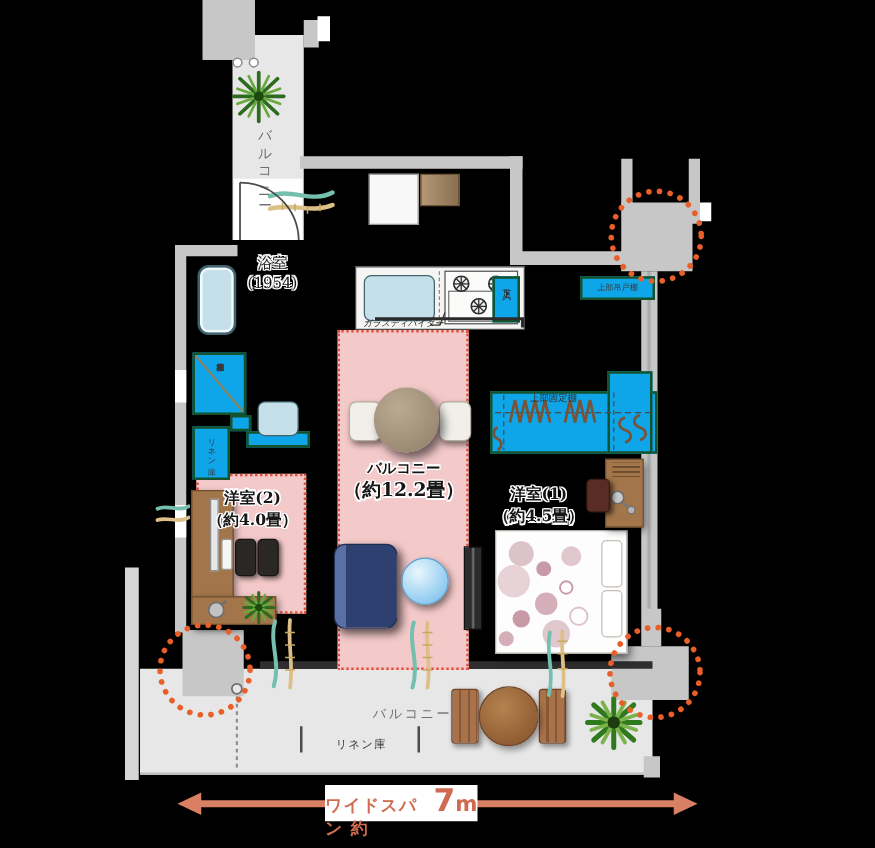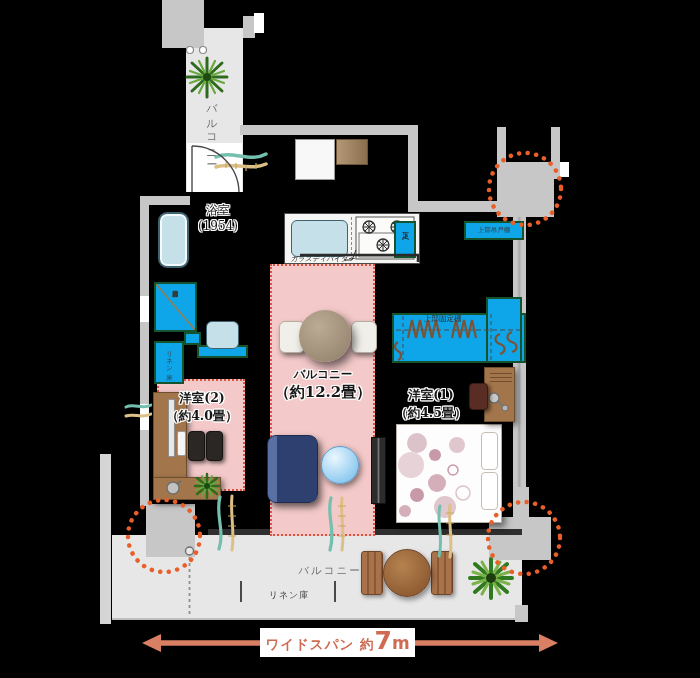--- a/index.html
+++ b/index.html
@@ -272,19 +272,19 @@
     <line x1="189.5" y1="557" x2="189.5" y2="616" stroke="#909090" stroke-width="1.8" stroke-dasharray="3 3"></line>
     <circle cx="189.5" cy="551" r="4" fill="#e7e7e7" stroke="#6e6e6e" stroke-width="1.4"></circle>
     <circle cx="525" cy="189" r="36" fill="none" stroke-width="4.5" stroke-dasharray="0.1 8.5" stroke-linecap="round" stroke="#e85f2a"></circle>
     <circle cx="164" cy="536" r="36" fill="none" stroke-width="4.5" stroke-dasharray="0.1 8.5" stroke-linecap="round" stroke="#e85f2a"></circle>
     <circle cx="524" cy="538" r="36" fill="none" stroke-width="4.5" stroke-dasharray="0.1 8.5" stroke-linecap="round" stroke="#e85f2a"></circle>
     <line x1="156" y1="643" x2="545" y2="643" stroke-width="5.5" stroke="#d97f64"></line>
     <polygon points="142,643 161,634 161,652" fill="#d97f64"></polygon>
     <polygon points="558,643 539,634 539,652" fill="#d97f64"></polygon>
   </svg>
 
-  <div class="abs dim-label" style="left:260px;top:628px;width:155px;height:29px;">
+  <div class="abs dim-label" style="left:260px;top:628px;width:122px;height:29px;">
     <span style="font-size:13.5px;letter-spacing:1px;">ワイドスパン 約</span>
     <span style="font-size:25px;line-height:1;">7</span>
     <span style="font-size:17px;">m</span>
   </div>
 
 </div>
 
 </body></html>

